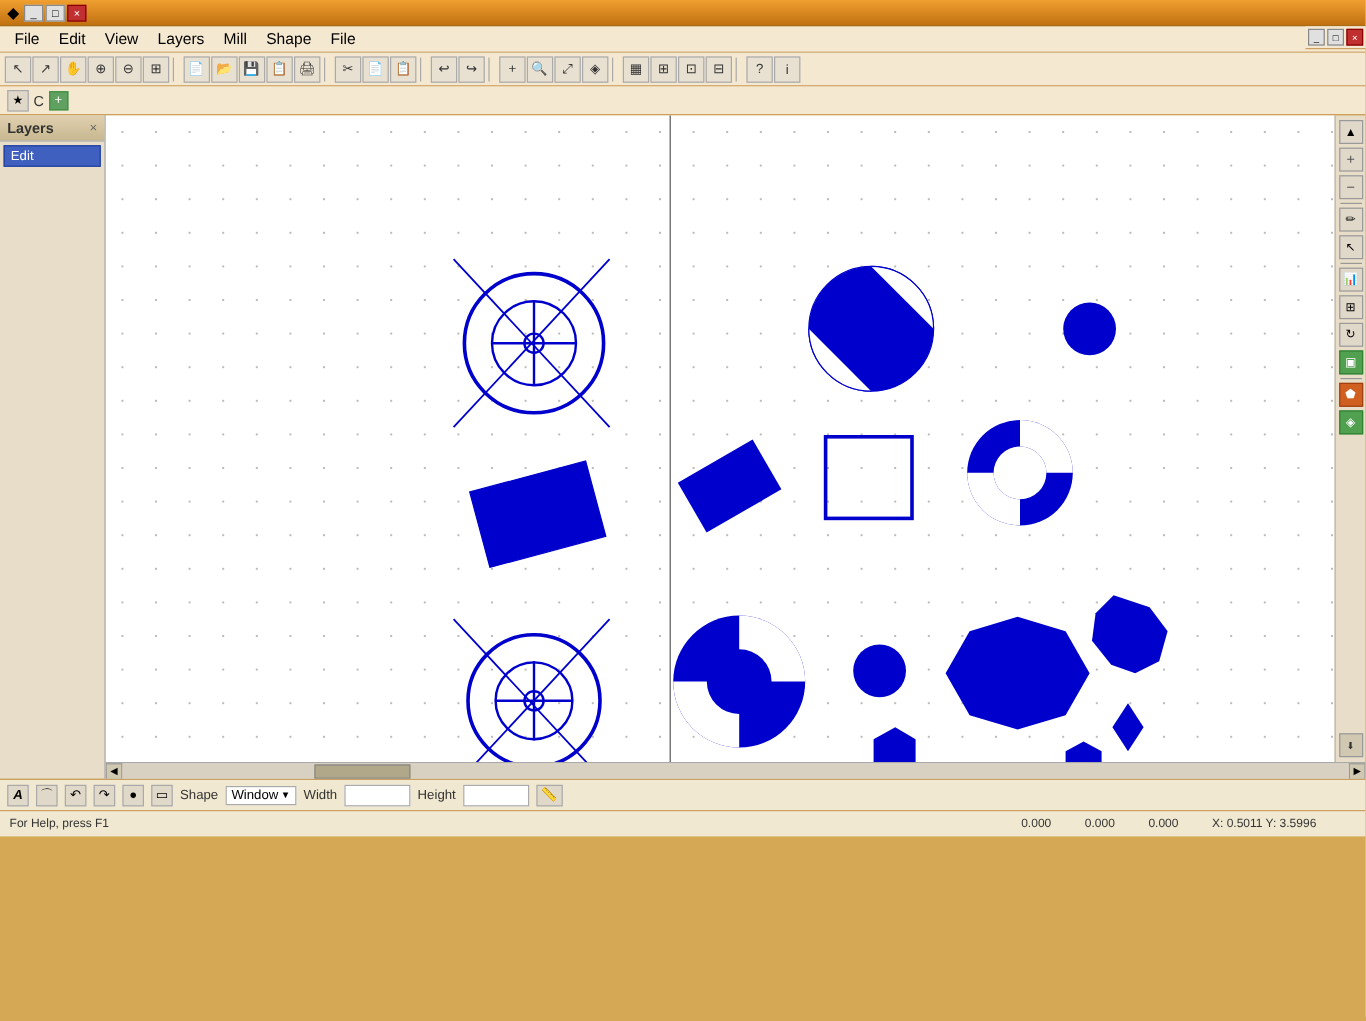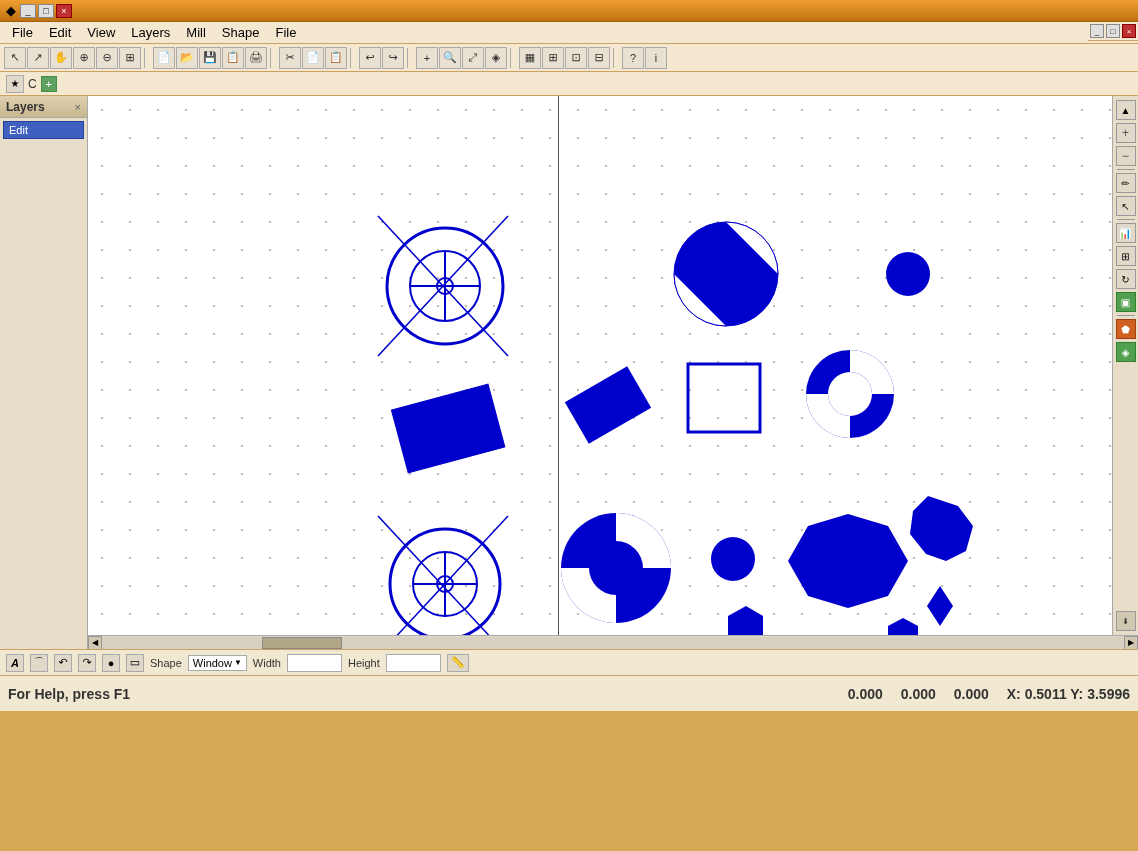--- a/index.html
+++ b/index.html
@@ -421,21 +421,21 @@
       <span>Window</span>
       <span style="font-size:8px;">▼</span>
     </div>
     <span style="color:#333;">Width</span>
     <input type="text" style="width: 55px; height: 18px; border: 1px solid rgb(170, 170, 170); background: white; font-size: 11px; padding: 0px 3px;" value="">
     <span style="color:#333;">Height</span>
     <input type="text" style="width: 55px; height: 18px; border: 1px solid rgb(170, 170, 170); background: white; font-size: 11px; padding: 0px 3px;" value="">
     <div style="width:22px;height:18px;background:#e0d8c8;border:1px solid #aaa;display:flex;align-items:center;justify-content:center;font-size:11px;cursor:pointer;">📏</div>
   </div>
 
-  <div id="statusbar" style="height:36px;background:#f0e8d0;border-top:1px solid #cca060;display:flex;align-items:center;padding:0 8px;gap:8px;font-size:14px;font-weight:bold;">
+  <div id="statusbar" style="height:22px;background:#f0e8d0;border-top:1px solid #cca060;display:flex;align-items:center;padding:0 8px;gap:8px;font-size:10px;">
     <span style="flex:1;color:#333;">For Help, press F1</span>
     <span style="color:#333;min-width:45px;">0.000</span>
     <span style="color:#333;min-width:45px;">0.000</span>
     <span style="color:#333;min-width:45px;">0.000</span>
     <span style="color:#333;min-width:120px;">X: 0.5011  Y: 3.5996</span>
   </div>
 
 </div>
 
 </body></html>

